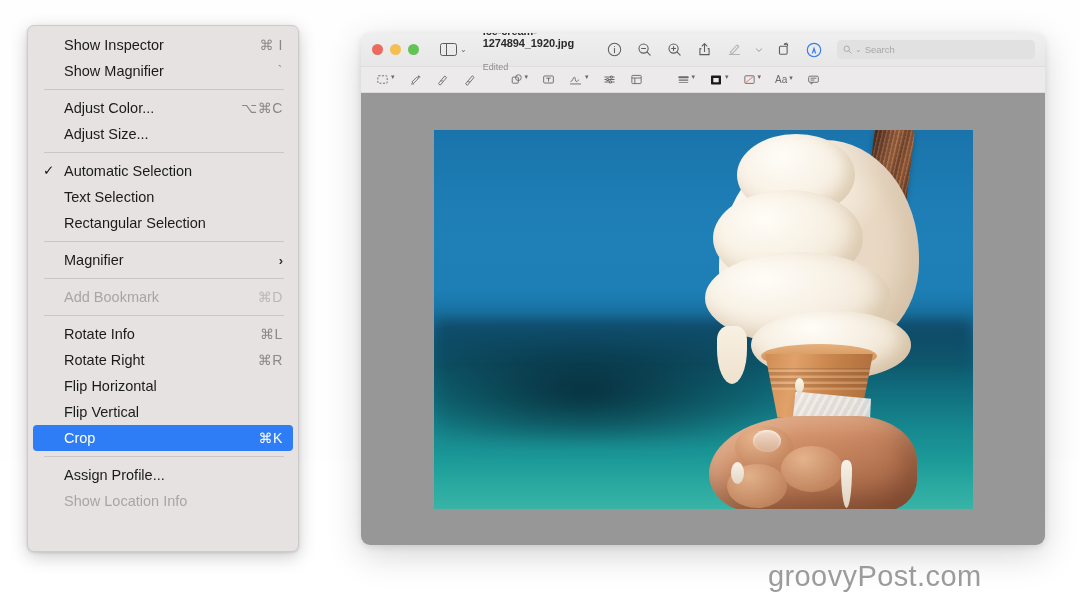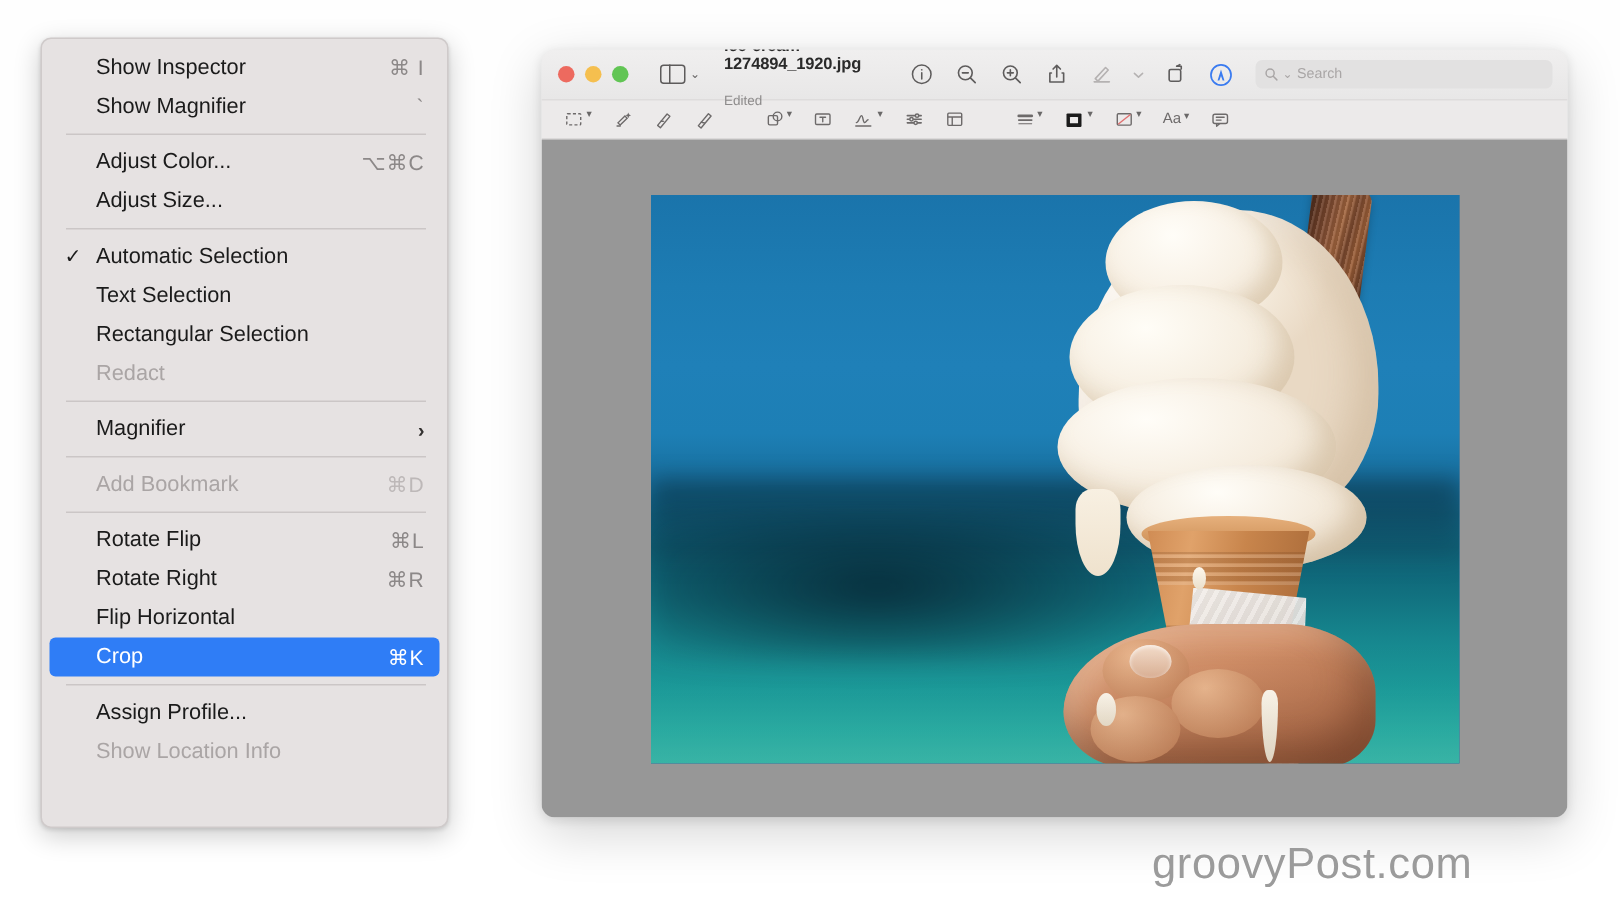--- a/index.html
+++ b/index.html
@@ -296,44 +296,44 @@
       <div class="mi">
         <span class="tick">✓</span>
         <span class="lbl">Automatic Selection</span>
       </div>
       <div class="mi">
         <span class="lbl">Text Selection</span>
       </div>
       <div class="mi">
         <span class="lbl">Rectangular Selection</span>
       </div>
-      <div class="mi dis">
-        <span class="lbl">Redact</span>
-      </div>
       <div class="sep"></div>
       <div class="mi">
         <span class="lbl">Magnifier</span>
         <span class="arrow">›</span>
       </div>
       <div class="sep"></div>
       <div class="mi dis">
         <span class="lbl">Add Bookmark</span>
         <span class="sc">⌘D</span>
       </div>
       <div class="sep"></div>
       <div class="mi">
-        <span class="lbl">Rotate Flip</span>
+        <span class="lbl">Rotate Info</span>
         <span class="sc">⌘L</span>
       </div>
       <div class="mi">
         <span class="lbl">Rotate Right</span>
         <span class="sc">⌘R</span>
       </div>
       <div class="mi">
         <span class="lbl">Flip Horizontal</span>
+      </div>
+      <div class="mi">
+        <span class="lbl">Flip Vertical</span>
       </div>
       <div class="mi sel">
         <span class="lbl">Crop</span>
         <span class="sc">⌘K</span>
       </div>
       <div class="sep"></div>
       <div class="mi">
         <span class="lbl">Assign Profile...</span>
       </div>
       <div class="mi dis">

